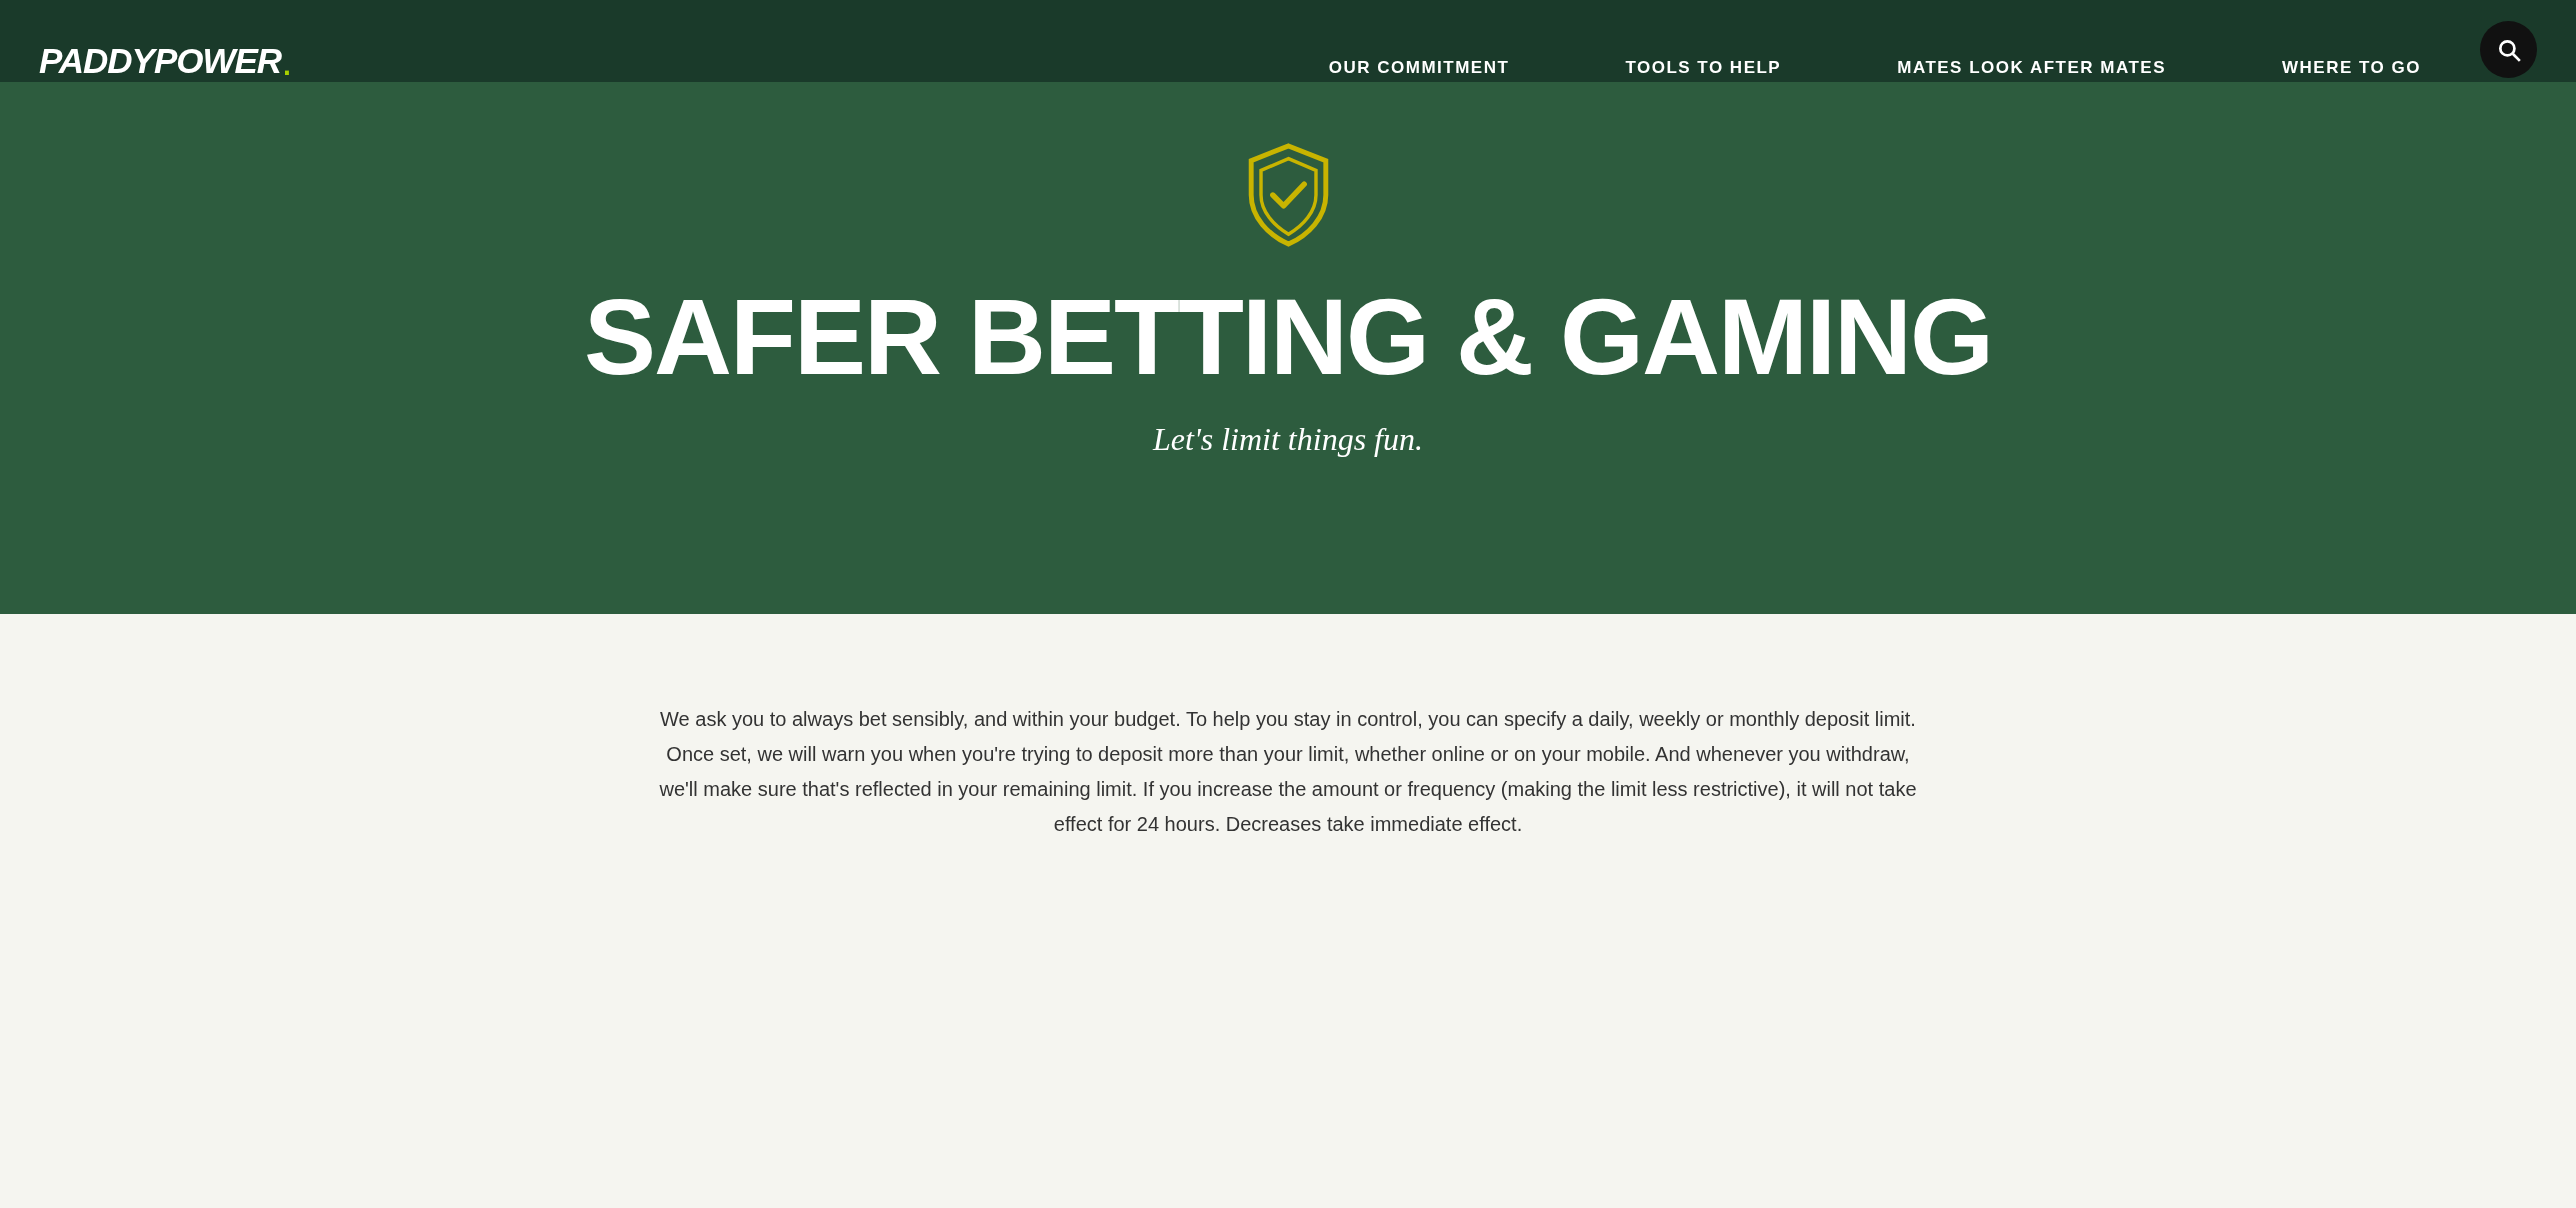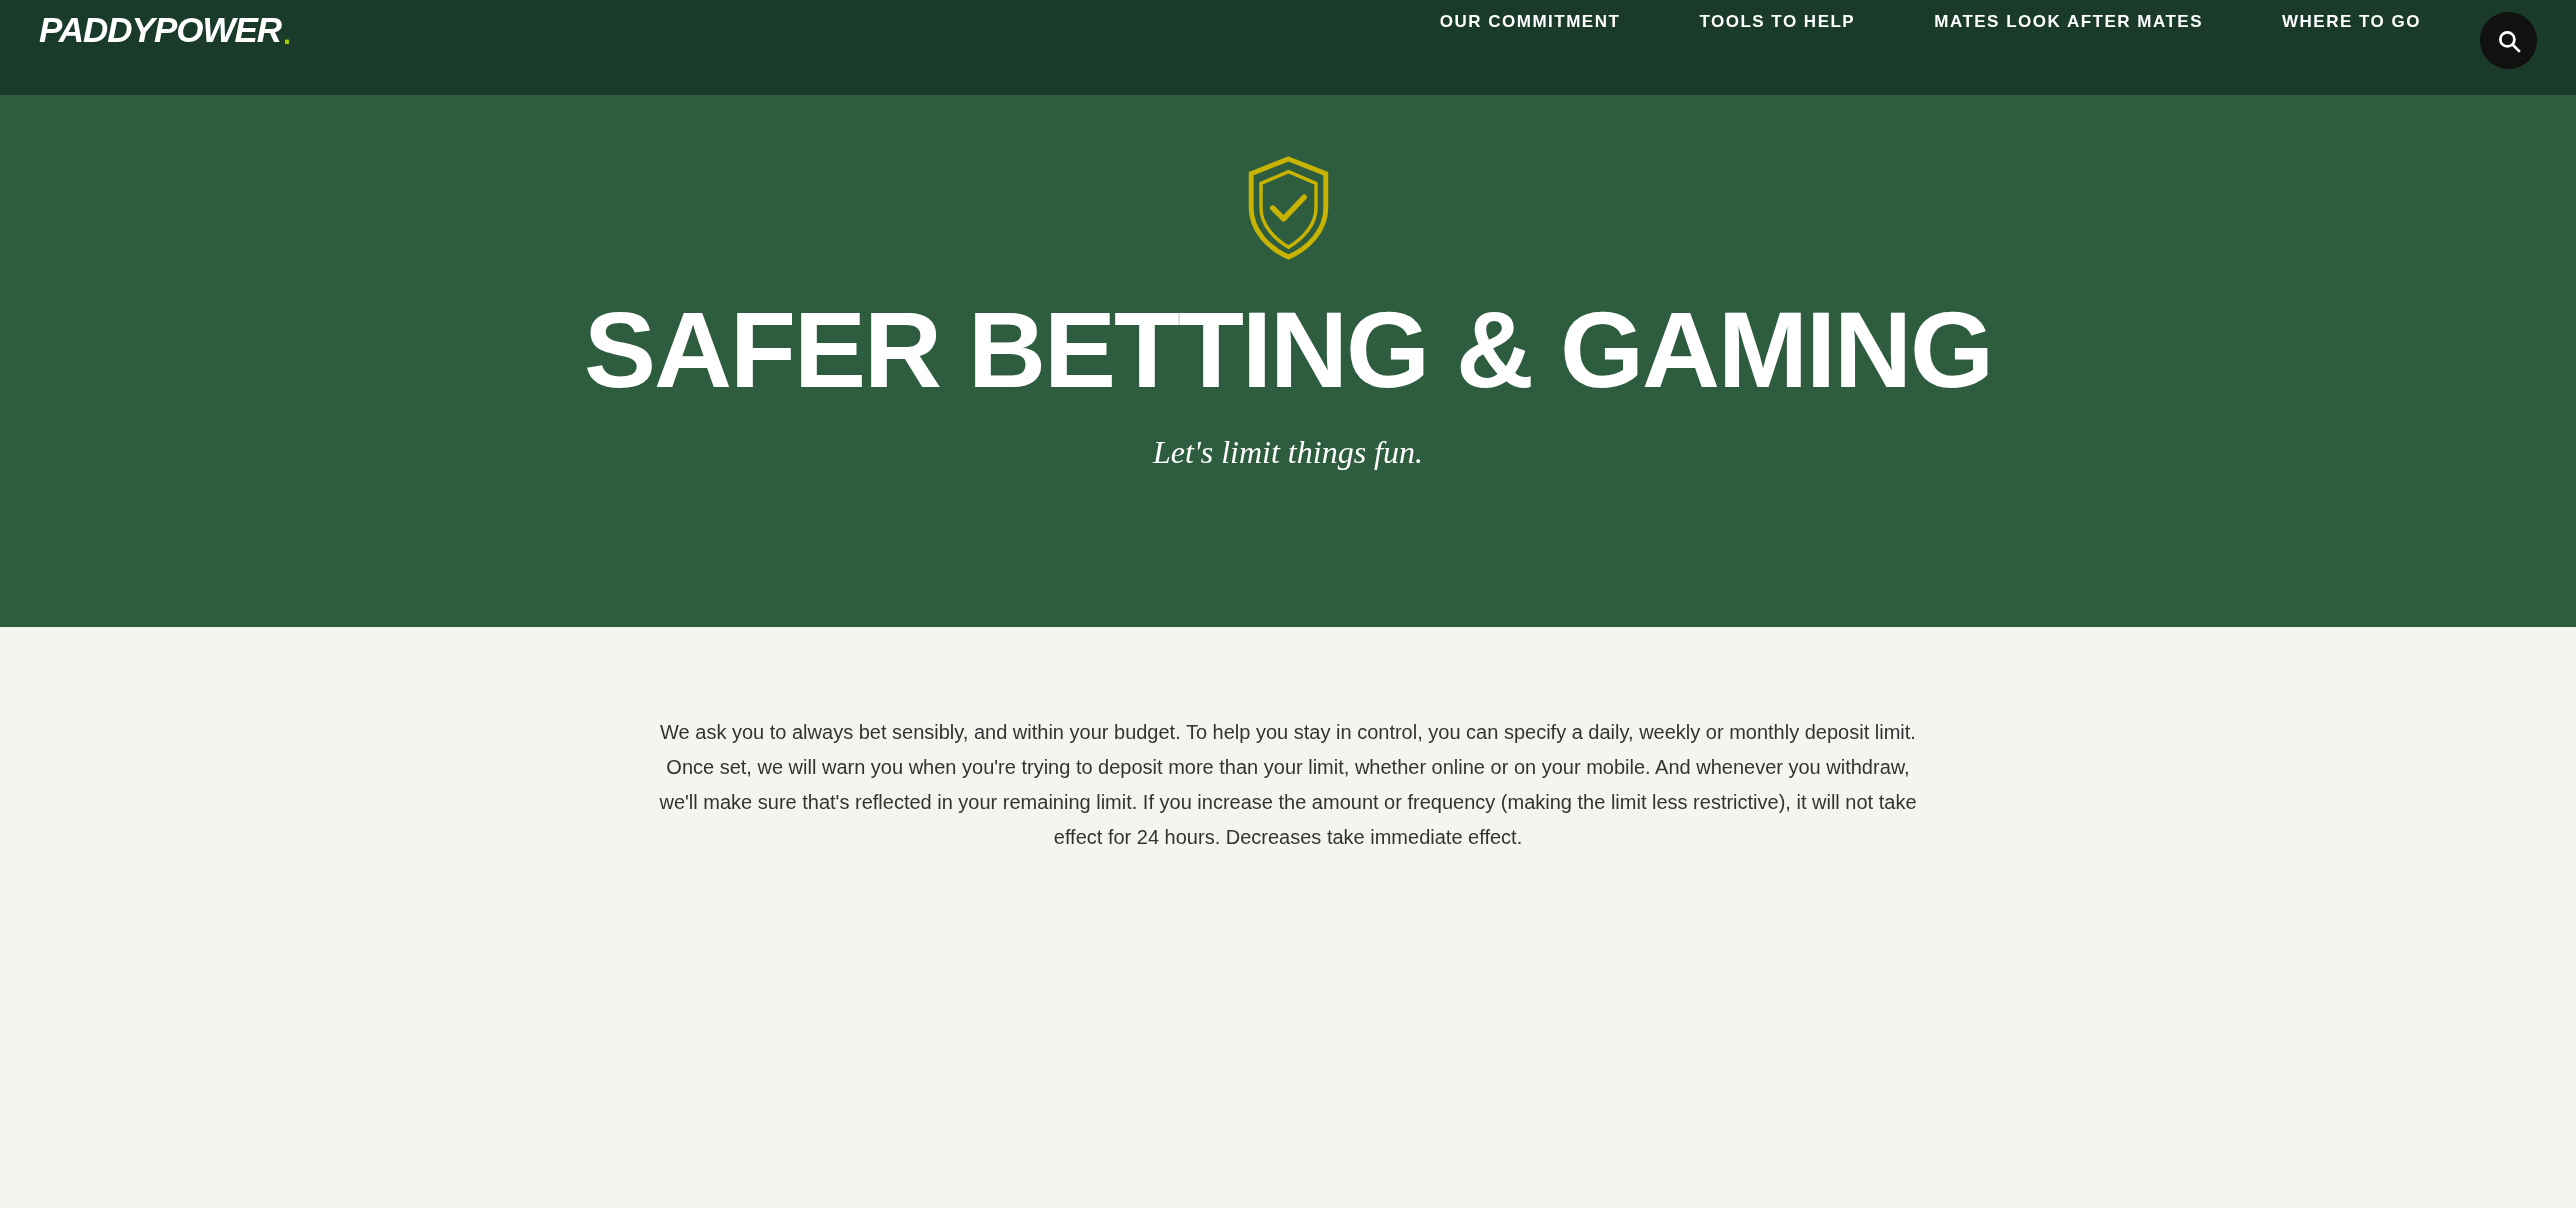--- a/index.html
+++ b/index.html
@@ -10,23 +10,23 @@
 
     body {
       font-family: Arial, Helvetica, sans-serif;
       background: #f5f5f0;
     }
 
     
     nav {
       background: #1a3a2a;
       display: flex;
-      align-items: flex-start;
-      padding: 12px 39px;
-      height: 95px;
+      align-items: flex-end;
+      padding: 4px 39px;
+      height: 82px;
     }
 
     .logo-wrap {
       display: flex;
       align-items: center;
       margin-right: auto;
     }
 
     .logo-text {
       color: #fff;
@@ -41,21 +41,21 @@
     .logo-dot {
       color: #a8d000;
       font-size: 41px;
       line-height: 0;
       vertical-align: middle;
     }
 
     .nav-links {
       display: flex;
       align-items: center;
-      gap: 79px;
+      gap: 116px;
       list-style: none;
     }
 
     .nav-links li a {
       color: #fff;
       text-decoration: none;
       font-size: 17px;
       font-weight: 700;
       letter-spacing: 1.5px;
       text-transform: uppercase;

